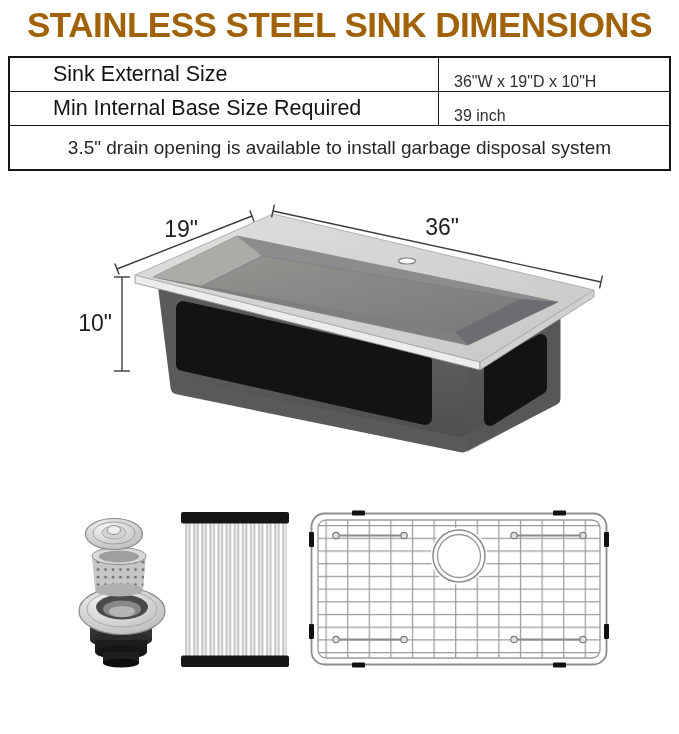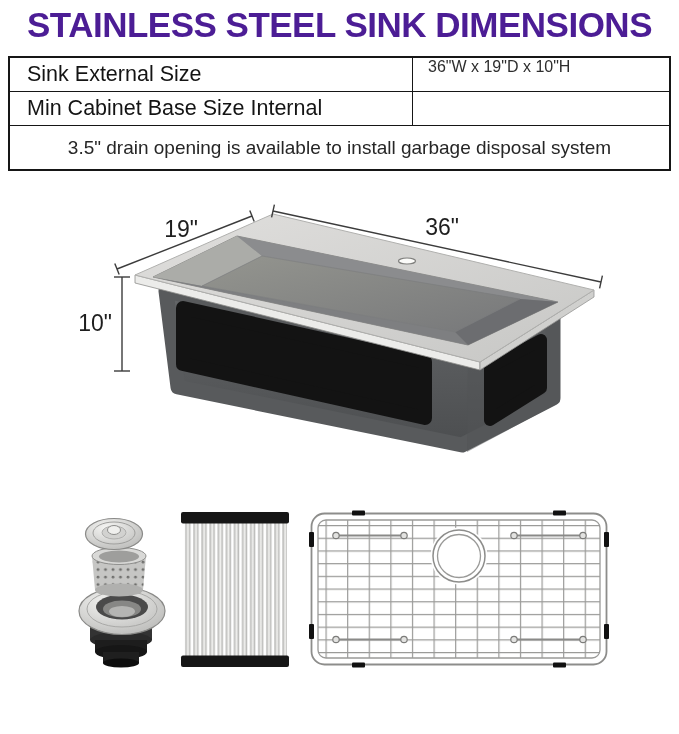--- a/index.html
+++ b/index.html
@@ -1,20 +1,20 @@
 <!DOCTYPE html>
 <html><head>
 <meta charset="utf-8">
 <style>
   html,body{margin:0;padding:0;background:#ffffff;}
   body{width:679px;height:734px;overflow:hidden;font-family:"Liberation Sans",sans-serif;}
   .page-title{margin:0;padding-top:3px;text-align:center;font-size:35px;line-height:43px;
-    font-weight:700;letter-spacing:-0.5px;color:#4c1d95;white-space:nowrap;}
+    font-weight:700;letter-spacing:-0.5px;color:#a16207;white-space:nowrap;}
   .spec-table{margin:10px 8px 0;border:2px solid #161616;}
-  .spec-row{display:flex;align-items:flex-start;border-bottom:1.5px solid #161616;}
+  .spec-row{display:flex;align-items:flex-end;border-bottom:1.5px solid #161616;padding-left:26px;}
   .spec-label{flex:0 0 403px;box-sizing:border-box;height:33px;display:flex;align-items:center;
     padding-left:17px;font-size:21.5px;color:#141414;border-right:1.5px solid #161616;}
   .spec-value{flex:1;display:flex;align-items:center;padding-left:15px;font-size:16px;color:#2e2e2e;}
   .spec-note{height:43px;display:flex;align-items:center;justify-content:center;
     font-size:19px;color:#262626;}
   .diagram{margin-top:18px;}
   .accessories{margin-top:10px;}
   svg{display:block;}
   .dim-text{font-family:"Liberation Sans",sans-serif;font-size:23px;fill:#1e1e1e;}
 </style>
@@ -22,21 +22,22 @@
 <body>
 
 <h1 class="page-title">STAINLESS STEEL SINK DIMENSIONS</h1>
 
 <div class="spec-table">
   <div class="spec-row">
     <div class="spec-label">Sink External Size</div>
     <div class="spec-value">36"W x 19"D x 10"H</div>
   </div>
   <div class="spec-row">
-    <div class="spec-label">Min Cabinet Base Size Internal</div>
+    <div class="spec-label">Min Internal Base Size Required</div>
+    <div class="spec-value">39 inch</div>
   </div>
   <div class="spec-note">3.5" drain opening is available to install garbage disposal system</div>
 </div>
 
 <div class="diagram">
 <svg width="679" height="300" viewBox="0 0 679 300">
   <defs>
     <linearGradient id="rimGrad" x1="0" y1="0" x2="1" y2="1">
       <stop offset="0" stop-color="#e0dfdd"></stop>
           <stop offset="1" stop-color="#c7c7c5"></stop>

